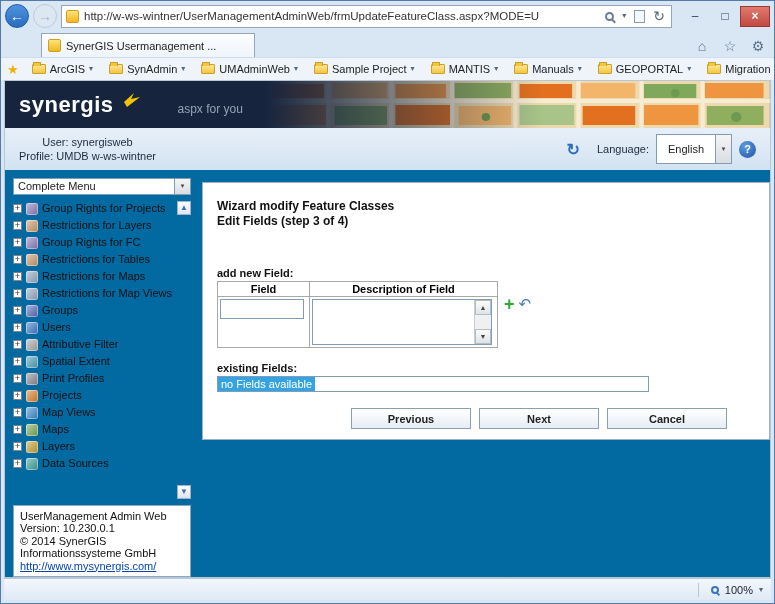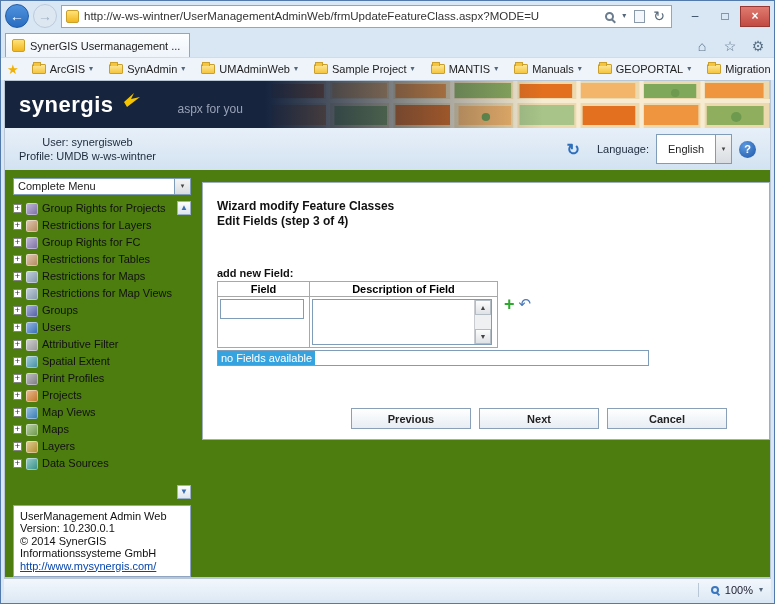--- a/index.html
+++ b/index.html
@@ -26,22 +26,22 @@
   .caret { font-size:8px; color:#55677a; line-height:1; }
   .compat { width:11px; height:13px; border:1px solid #8b9aab; background:#f4f8fc; }
   .reload { font-size:14px; color:#55677a; line-height:1; }
   .winbtns { display:flex; margin-left:4px; }
   .winbtn { width:30px; height:21px; display:flex; align-items:center; justify-content:center;
             font-size:12px; color:#33465c; }
   .close { background:linear-gradient(#e07a70,#c24a42); color:#fff; border:1px solid #993832; font-weight:bold; }
 
   
   .tabrow { height:26px; display:flex; align-items:flex-end; padding:0 4px; gap:4px; }
-  .tab { width:185px; height:24px; background:linear-gradient(#fdfeff,#eef4fa); border:1px solid #96a6ba; border-bottom:none;
-         display:flex; align-items:center; gap:5px; padding:8px 6px; }
+  .tab { width:214px; height:24px; background:linear-gradient(#fdfeff,#eef4fa); border:1px solid #96a6ba; border-bottom:none;
+         display:flex; align-items:center; gap:5px; padding:8px 6px;margin-left:36px; }
   .tab-title { font-size:11px; color:#222; white-space:nowrap; overflow:hidden; }
   .tabrow-spacer { flex:1; }
   .chromeicon { width:24px; height:22px; display:flex; align-items:center; justify-content:center;
                 color:#5a7186; font-size:14px; }
 
   
   .favbar { height:23px; background:#eef4fa; border-top:1px solid #cfdced; display:flex; align-items:center; padding:0 6px; gap:2px; }
   .favstar { color:#f2b000; font-size:13px; margin-right:4px; }
   .favitem { display:flex; align-items:center; gap:4px; padding:2px 7px; cursor:default; }
   .folder { width:14px; height:10px; background:linear-gradient(#fde79a,#f6c53c); border:1px solid #caa02a; border-radius:1px; position:relative; flex:0 0 14px; }
@@ -67,21 +67,21 @@
   .lang-label { font-size:11px; color:#1c2a3a; }
   .selectbox { border:1px solid #7f9db9; background:#fff; height:30px; display:flex; align-items:center; font-size:11px; color:#222; }
   .selectbox .sel-text { padding:0 4px; flex:1; white-space:nowrap; }
   .selectbox .sel-caret { width:16px; height:100%; border-left:1px solid #7f9db9; background:linear-gradient(#f5f5f5,#d9dde2);
                           display:flex; align-items:center; justify-content:center; font-size:7px; color:#444; }
   .lang-select { width:76px; }
   .helpbtn { width:17px; height:17px; border-radius:50%; background:radial-gradient(circle at 35% 30%,#5d9ae0,#1d55a8);
              color:#fff; font-size:11px; font-weight:bold; display:flex; align-items:center; justify-content:center; }
 
   
-  .bodyarea { flex:1; display:flex; overflow:hidden; background:#4d7c0f; }
+  .bodyarea { flex:1; display:flex; overflow:hidden; background:#0369a1; }
   .sidebar { width:178px; flex:0 0 178px; margin:8px 0 0 8px; display:flex; flex-direction:column; }
   .menu-select { height:20px; }
   .menu { margin-top:6px; position:relative; flex:0 0 298px; height:298px; padding-right:16px; overflow:hidden; }
   .titem { display:flex; align-items:flex-start; gap:4px; min-height:17px; padding:1px 0; cursor:default; }
   .expander { width:9px; height:9px; border:1px solid #848484; background:#fff; font-size:9px; line-height:7px; text-align:center;
               color:#333; flex:0 0 9px; margin-top:2px; }
   .tico { width:12px; height:12px; border-radius:2px; flex:0 0 12px; margin-top:1px;
           box-shadow:inset 0 0 0 1px rgba(255,255,255,.4); background-image:linear-gradient(135deg, rgba(255,255,255,.5), rgba(0,0,0,.12)); }
   .tlabel { font-size:11px; color:#111; line-height:13px; }
   .i1,.i3 { background-color:#8a7ab8; } .i2,.i4 { background-color:#c89868; }
@@ -405,20 +405,21 @@
               </td>
             </tr>
           </tbody>
             </table>
           <div class="row-icons">
             <span class="plus">+</span>
             <span class="undo">↶</span>
           </div>
         </div>
 
+        <div class="exist-label">existing Fields:</div>
         <div class="listbox">
           <span class="list-sel">no Fields available</span>
         </div>
 
         <div class="btnrow">
           <button class="wbtn">Previous</button>
           <button class="wbtn">Next</button>
           <button class="wbtn">Cancel</button>
         </div>
       </div>

